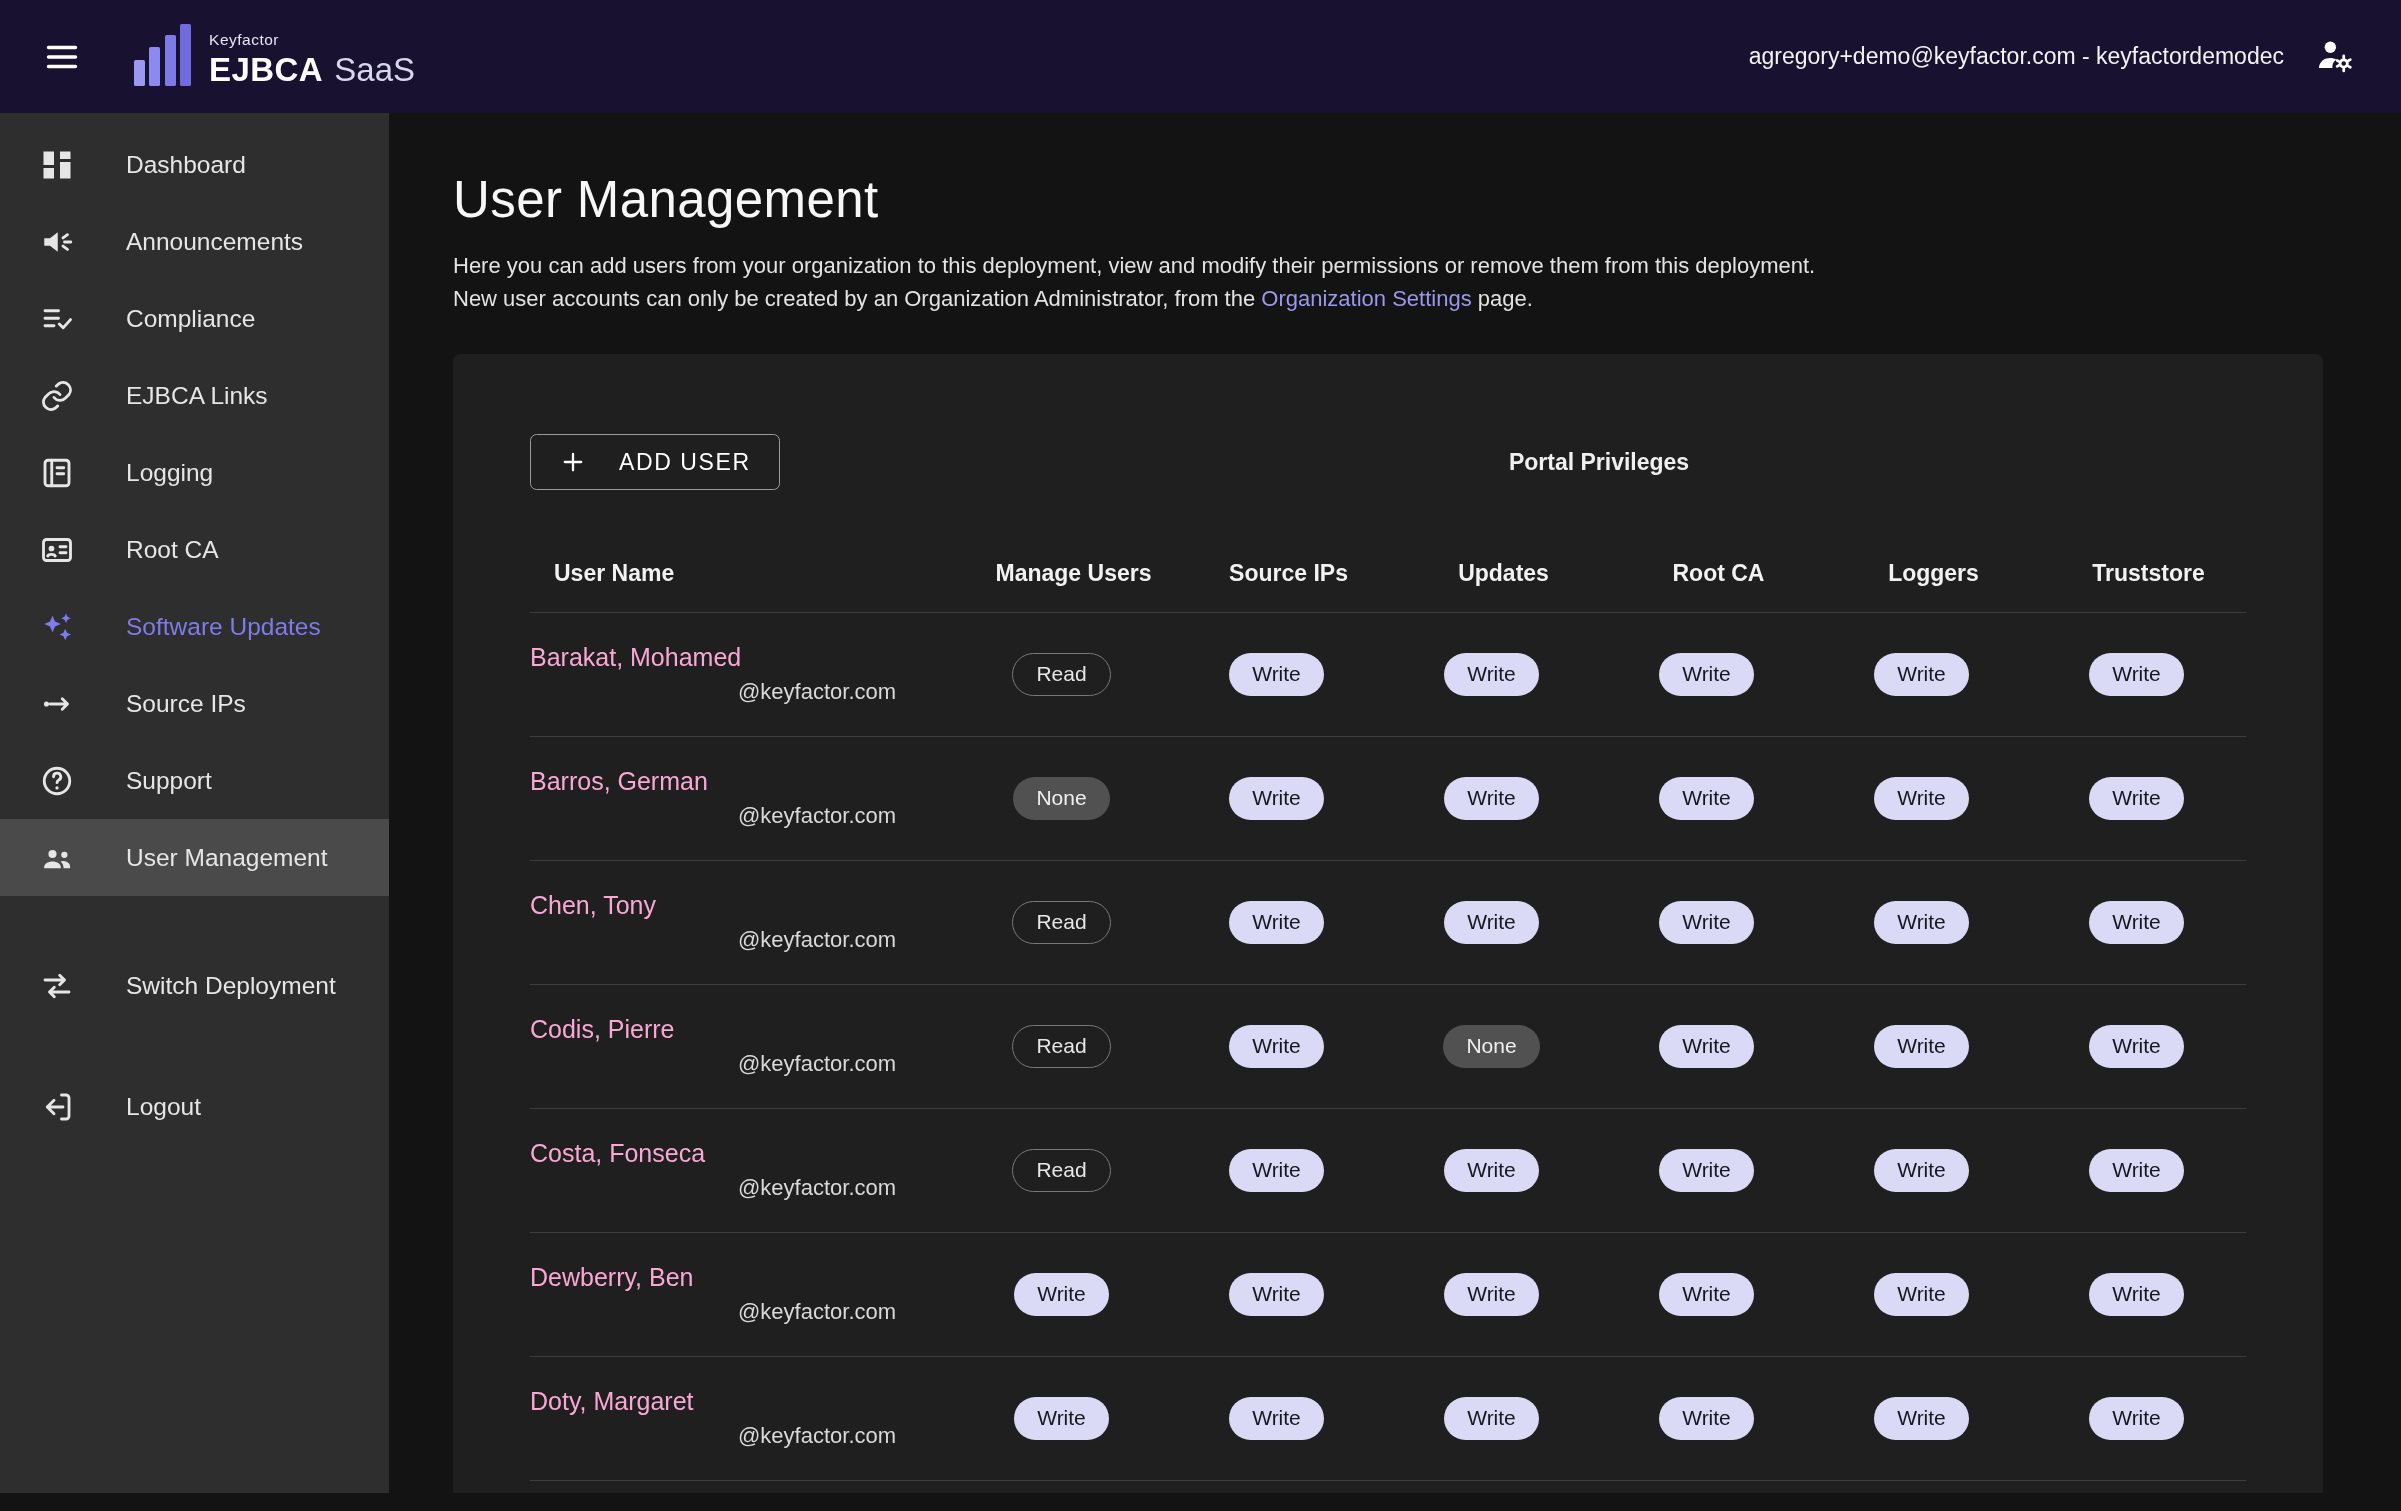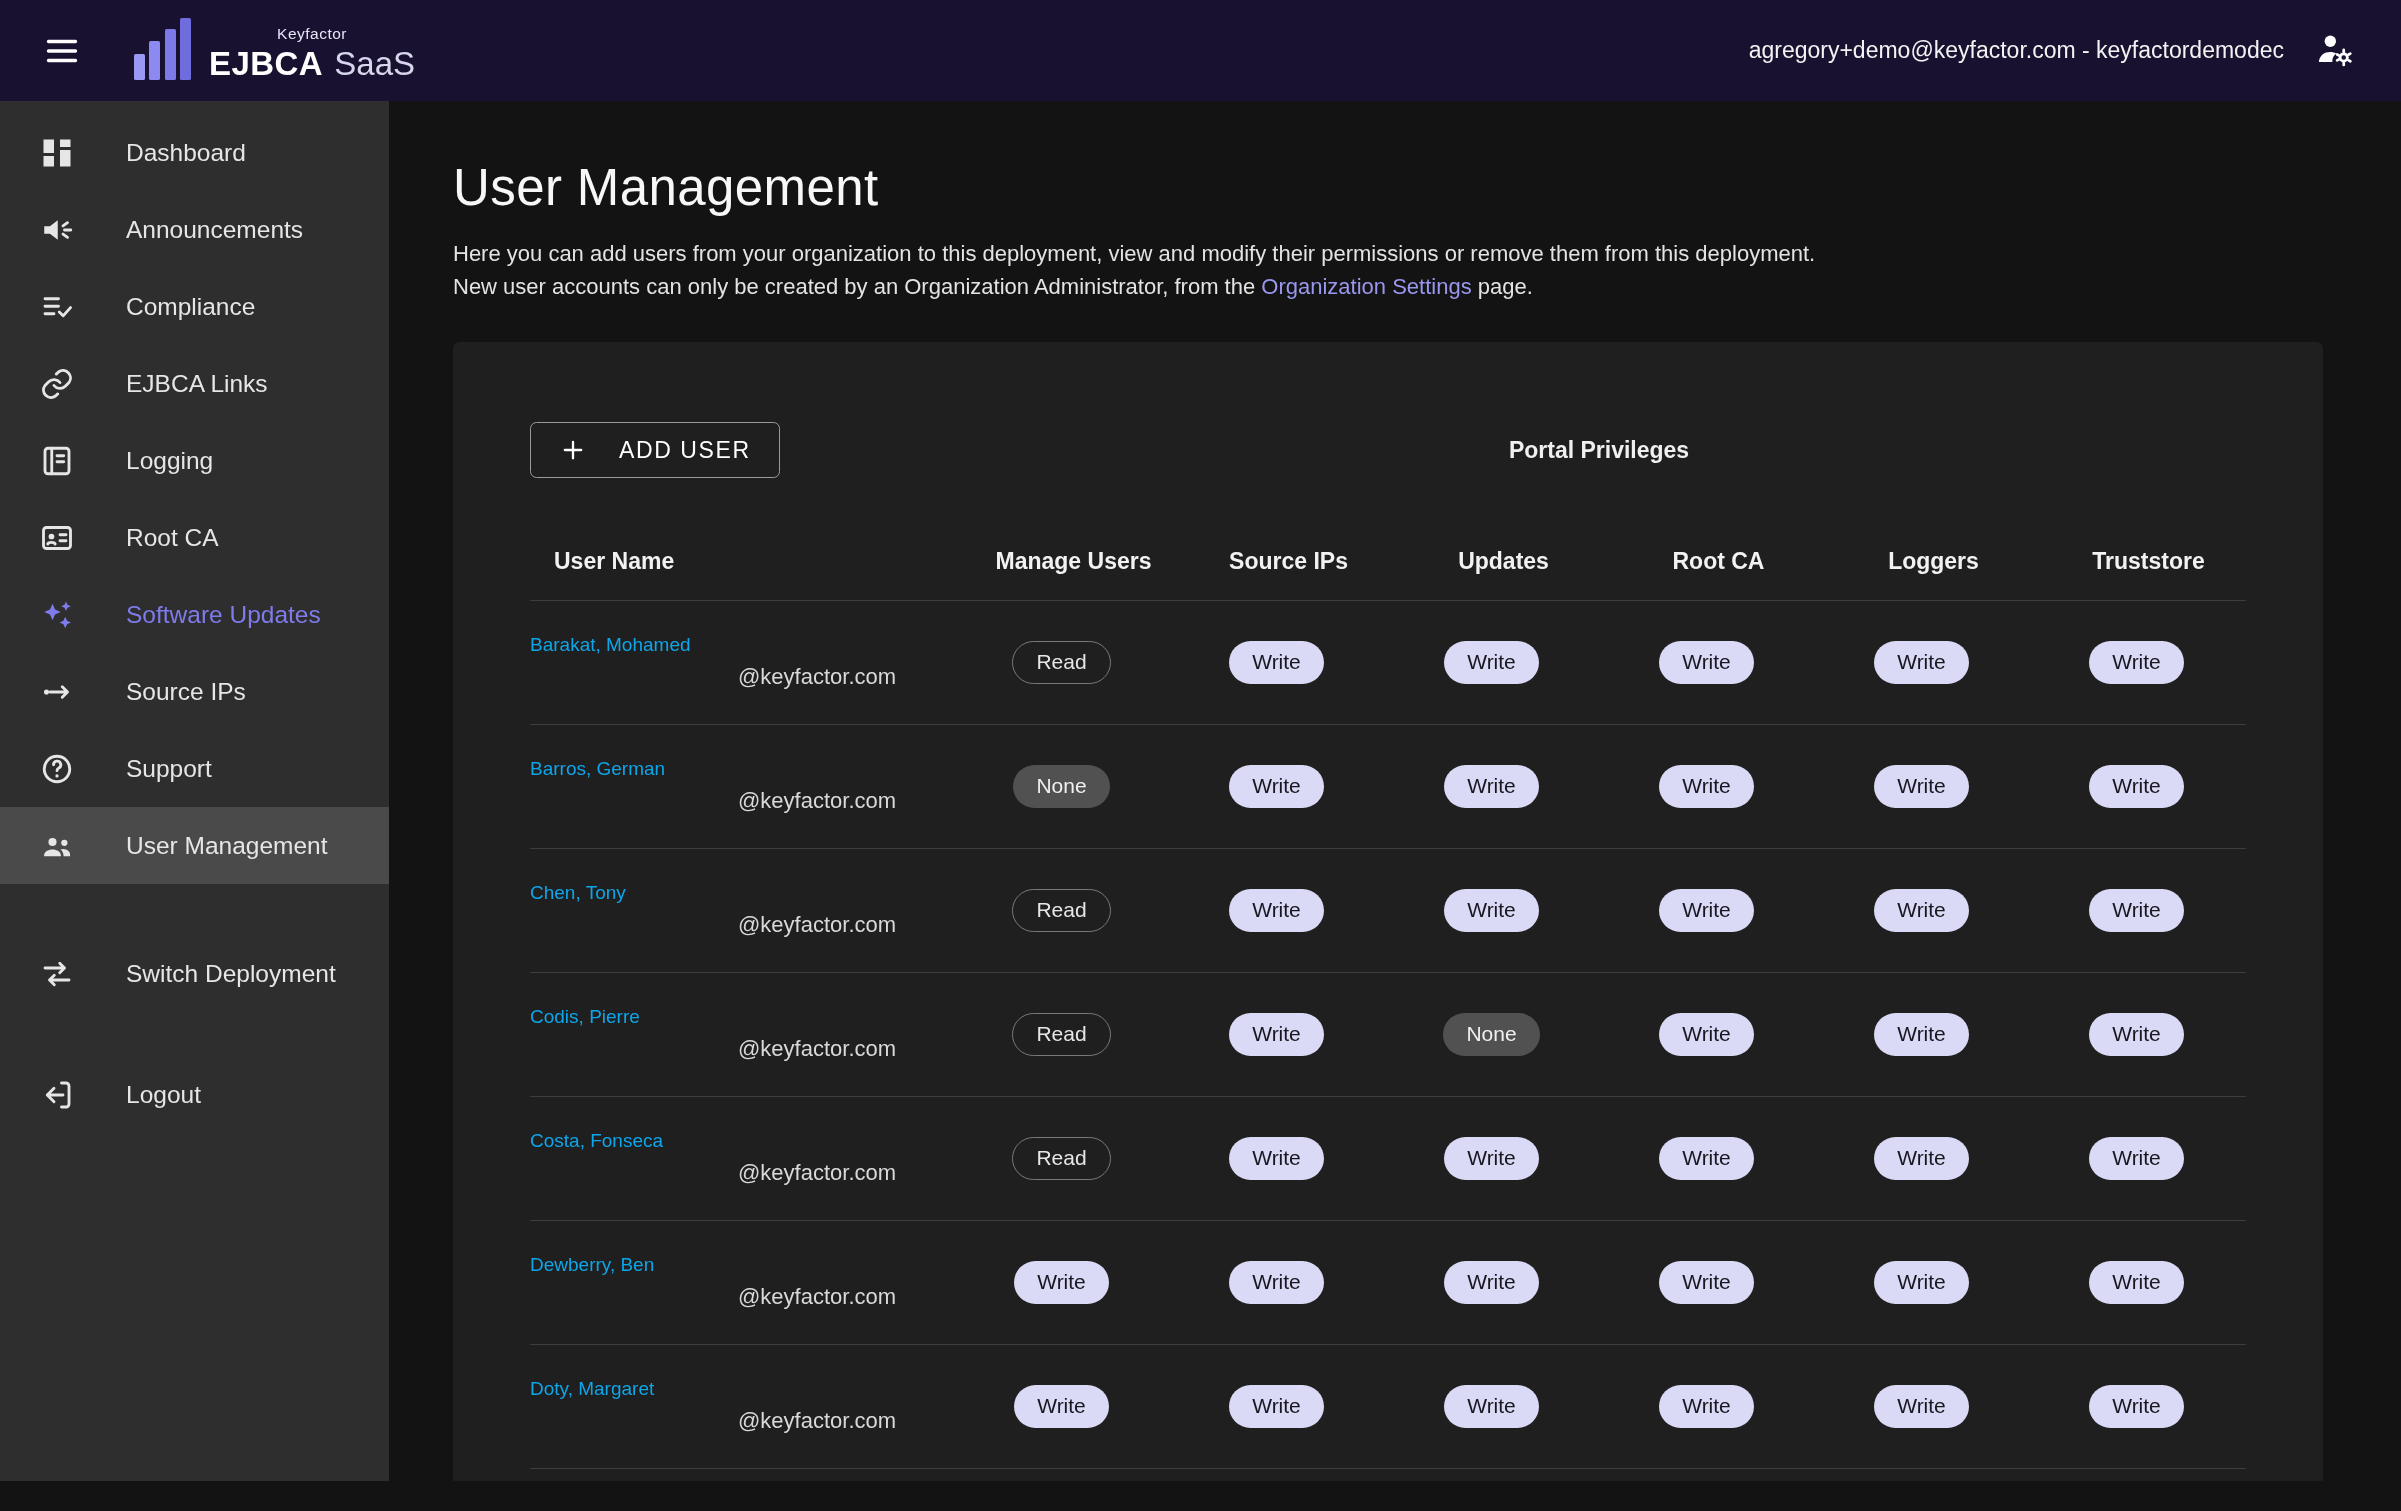--- a/index.html
+++ b/index.html
@@ -7,21 +7,21 @@
     --accent:#7e7bea;
     --link:#9a97ee;
     --pill-write-bg:#dadaf6;
     --pill-none-bg:#515151;
   }
   *{box-sizing:border-box;margin:0;padding:0;}
   html,body{width:2401px;height:1512px;overflow:hidden;}
   body{background:#131313;font-family:"Liberation Sans",sans-serif;color:#e8e8e8;}
 
   
-  .topbar{height:101px;background:var(--topbar-bg);display:flex;align-items:center;padding:0 44px 0 36px;text-align:center;}
+  .topbar{height:113px;background:var(--topbar-bg);display:flex;align-items:center;padding:0 44px 0 36px;}
   .hamburger{width:52px;height:52px;background:none;border:none;color:#fff;cursor:pointer;display:flex;align-items:center;justify-content:center;}
   .hamburger svg{width:38px;height:38px;}
   .brand{display:flex;align-items:flex-end;gap:18px;margin-left:46px;color:#fff;}
   .logo-bars{display:flex;align-items:flex-end;gap:4.9px;height:65px;padding-bottom:3.3px;}
   .logo-bars i{display:block;width:10.6px;border-radius:1.6px;background:#8c89f0;}
   .logo-bars i:nth-child(1){height:26px;background:#9b98f4;}
   .logo-bars i:nth-child(2){height:39px;background:#8c89f0;}
   .logo-bars i:nth-child(3){height:51px;background:#7d7ae8;}
   .logo-bars i:nth-child(4){height:62px;background:#6f6cdd;}
   .brand-text{display:flex;flex-direction:column;line-height:1;padding-bottom:3.3px;}
@@ -60,21 +60,21 @@
   .grid-row{display:grid;grid-template-columns:424px repeat(6,215px);align-items:center;}
   .card-top{margin-bottom:70px;}
   .add-user{grid-column:1;width:max-content;height:56px;display:inline-flex;align-items:center;gap:32px;padding:0 28px;background:transparent;border:0.8px solid #9a9a9a;border-radius:6.5px;color:#fff;font-size:23px;letter-spacing:1.6px;cursor:pointer;font-family:inherit;}
   .add-user svg{width:28px;height:28px;}
   .pp-label{grid-column:2 / span 6;text-align:center;font-size:23px;font-weight:700;color:#f0f0f0;}
   .thead{padding-bottom:24.5px;border-bottom:0.8px solid #3d3d3d;}
   .th{font-size:23px;font-weight:700;color:#f2f2f2;text-align:center;margin-left:24px;}
   .th.left{text-align:left;}
   .trow{height:124px;border-bottom:0.8px solid #3d3d3d;}
   .name-cell{display:flex;flex-direction:column;gap:7.3px;}
-  .uname{font-size:19px;color:#0ea5e9;}
+  .uname{font-size:25px;color:#f9a8d4;}
   .uemail{font-size:22px;color:#d9d9d9;margin-left:208px;}
   .pill-cell{display:flex;justify-content:center;}
   .pill{min-width:90px;height:43px;border-radius:22px;display:inline-flex;align-items:center;justify-content:center;font-size:21px;padding:0 23px;cursor:pointer;}
   .pill-write{background:var(--pill-write-bg);color:#17171f;font-weight:500;}
   .pill-read{border:1.6px solid #78787f;color:#e6e6e6;background:transparent;}
   .pill-none{background:var(--pill-none-bg);color:#f0f0f0;}
 </style>
 </head>
 <body>
 

